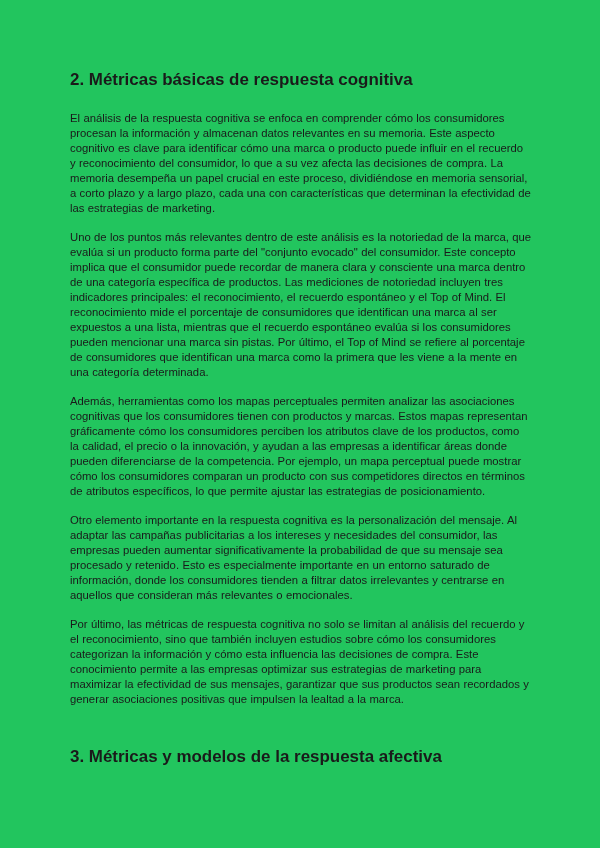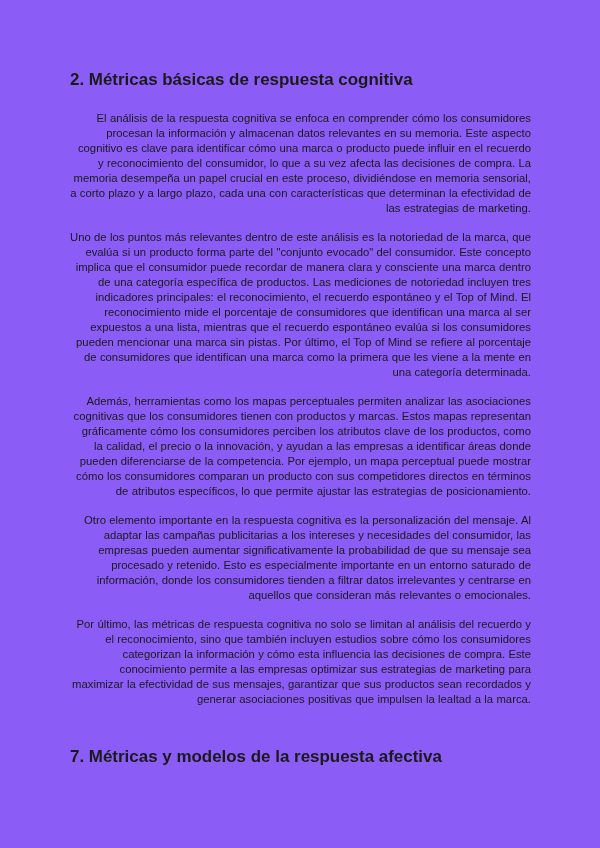--- a/index.html
+++ b/index.html
@@ -3,39 +3,39 @@
 <meta charset="utf-8">
 <style>
   html, body {
     margin: 0;
     padding: 0;
     background: #ffffff;
   }
   .page {
     width: 600px;
     height: 848px;
-    background: #8b5cf6;
+    background: #22c55e;
     box-sizing: border-box;
     padding: 72px 69px 40px 70px;
     font-family: "Liberation Sans", "DejaVu Sans", sans-serif;
     font-size: 11.3px;
     line-height: 15px;
     color: #1a1a1a;
     overflow: hidden;
   }
   .doc-heading {
     font-weight: bold;
     margin: 0 0 24px 0;
   }
   .doc-heading.spaced-top {
     margin-top: 42px;
   }
   .doc-paragraph {
     margin: 0 0 14px 0;
-    text-align: right;
+    text-align: left;
     word-spacing: 0.2px;
   }
   .doc-paragraph:last-child {
     margin-bottom: 0;
   }
 </style>
 </head>
 <body>
 
 <div class="page">
@@ -45,16 +45,16 @@
   <p class="doc-paragraph">El análisis de la respuesta cognitiva se enfoca en comprender cómo los consumidores procesan la información y almacenan datos relevantes en su memoria. Este aspecto cognitivo es clave para identificar cómo una marca o producto puede influir en el recuerdo y reconocimiento del consumidor, lo que a su vez afecta las decisiones de compra. La memoria desempeña un papel crucial en este proceso, dividiéndose en memoria sensorial, a corto plazo y a largo plazo, cada una con características que determinan la efectividad de las estrategias de marketing.</p>
 
   <p class="doc-paragraph">Uno de los puntos más relevantes dentro de este análisis es la notoriedad de la marca, que evalúa si un producto forma parte del "conjunto evocado" del consumidor. Este concepto implica que el consumidor puede recordar de manera clara y consciente una marca dentro de una categoría específica de productos. Las mediciones de notoriedad incluyen tres indicadores principales: el reconocimiento, el recuerdo espontáneo y el Top of Mind. El reconocimiento mide el porcentaje de consumidores que identifican una marca al ser expuestos a una lista, mientras que el recuerdo espontáneo evalúa si los consumidores pueden mencionar una marca sin pistas. Por último, el Top of Mind se refiere al porcentaje de consumidores que identifican una marca como la primera que les viene a la mente en una categoría determinada.</p>
 
   <p class="doc-paragraph">Además, herramientas como los mapas perceptuales permiten analizar las asociaciones cognitivas que los consumidores tienen con productos y marcas. Estos mapas representan gráficamente cómo los consumidores perciben los atributos clave de los productos, como la calidad, el precio o la innovación, y ayudan a las empresas a identificar áreas donde pueden diferenciarse de la competencia. Por ejemplo, un mapa perceptual puede mostrar cómo los consumidores comparan un producto con sus competidores directos en términos de atributos específicos, lo que permite ajustar las estrategias de posicionamiento.</p>
 
   <p class="doc-paragraph">Otro elemento importante en la respuesta cognitiva es la personalización del mensaje. Al adaptar las campañas publicitarias a los intereses y necesidades del consumidor, las empresas pueden aumentar significativamente la probabilidad de que su mensaje sea procesado y retenido. Esto es especialmente importante en un entorno saturado de información, donde los consumidores tienden a filtrar datos irrelevantes y centrarse en aquellos que consideran más relevantes o emocionales.</p>
 
   <p class="doc-paragraph">Por último, las métricas de respuesta cognitiva no solo se limitan al análisis del recuerdo y el reconocimiento, sino que también incluyen estudios sobre cómo los consumidores categorizan la información y cómo esta influencia las decisiones de compra. Este conocimiento permite a las empresas optimizar sus estrategias de marketing para maximizar la efectividad de sus mensajes, garantizar que sus productos sean recordados y generar asociaciones positivas que impulsen la lealtad a la marca.</p>
 
-  <h2 class="doc-heading spaced-top">7. Métricas y modelos de la respuesta afectiva</h2>
+  <h2 class="doc-heading spaced-top">3. Métricas y modelos de la respuesta afectiva</h2>
 
 
 </div>
 
 </body></html>

